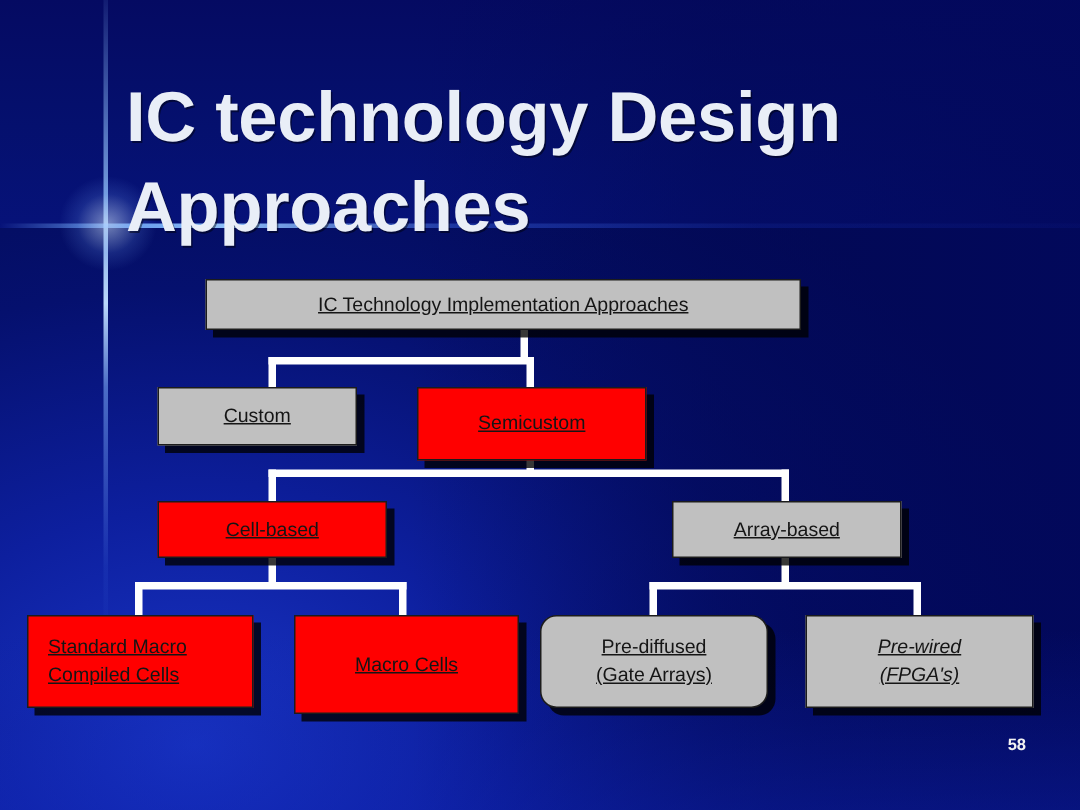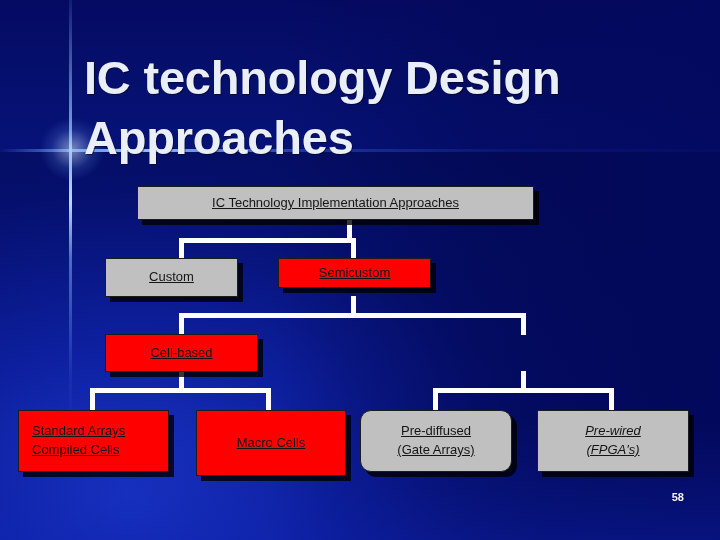--- a/index.html
+++ b/index.html
@@ -143,31 +143,34 @@
   <div class="conn" style="left:609px; top:388px;  width:5px;  height:22px;"></div>
 
   <div class="node gray center" style="left:137px; top:186px; width:397px; height:34px;">
     <span class="line">IC Technology Implementation Approaches</span>
   </div>
 
   <div class="node gray center" style="left:105px; top:258px; width:133px; height:39px;">
     <span class="line">Custom</span>
   </div>
 
-  <div class="node red center" style="left:278px; top:258px; width:153px; height:30px;">
+  <div class="node red center" style="left:278px; top:258px; width:153px; height:49px;">
     <span class="line">Semicustom</span>
   </div>
 
   <div class="node red center" style="left:105px; top:334px; width:153px; height:38px;">
     <span class="line">Cell-based</span>
   </div>
 
+  <div class="node gray center" style="left:448px; top:334px; width:153px; height:38px;">
+    <span class="line">Array-based</span>
+  </div>
 
   <div class="node red left" style="left:18px; top:410px; width:151px; height:62px; padding-left:13px;">
-    <span class="line">Standard Arrays</span>
+    <span class="line">Standard Macro</span>
     <span class="line">Compiled Cells</span>
   </div>
 
   <div class="node red center" style="left:196px; top:410px; width:150px; height:66px;">
     <span class="line">Macro Cells</span>
   </div>
 
   <div class="node gray center" style="left:360px; top:410px; width:152px; height:62px;border-radius:11px;">
     <span class="line">Pre-diffused</span>
     <span class="line">(Gate Arrays)</span>

